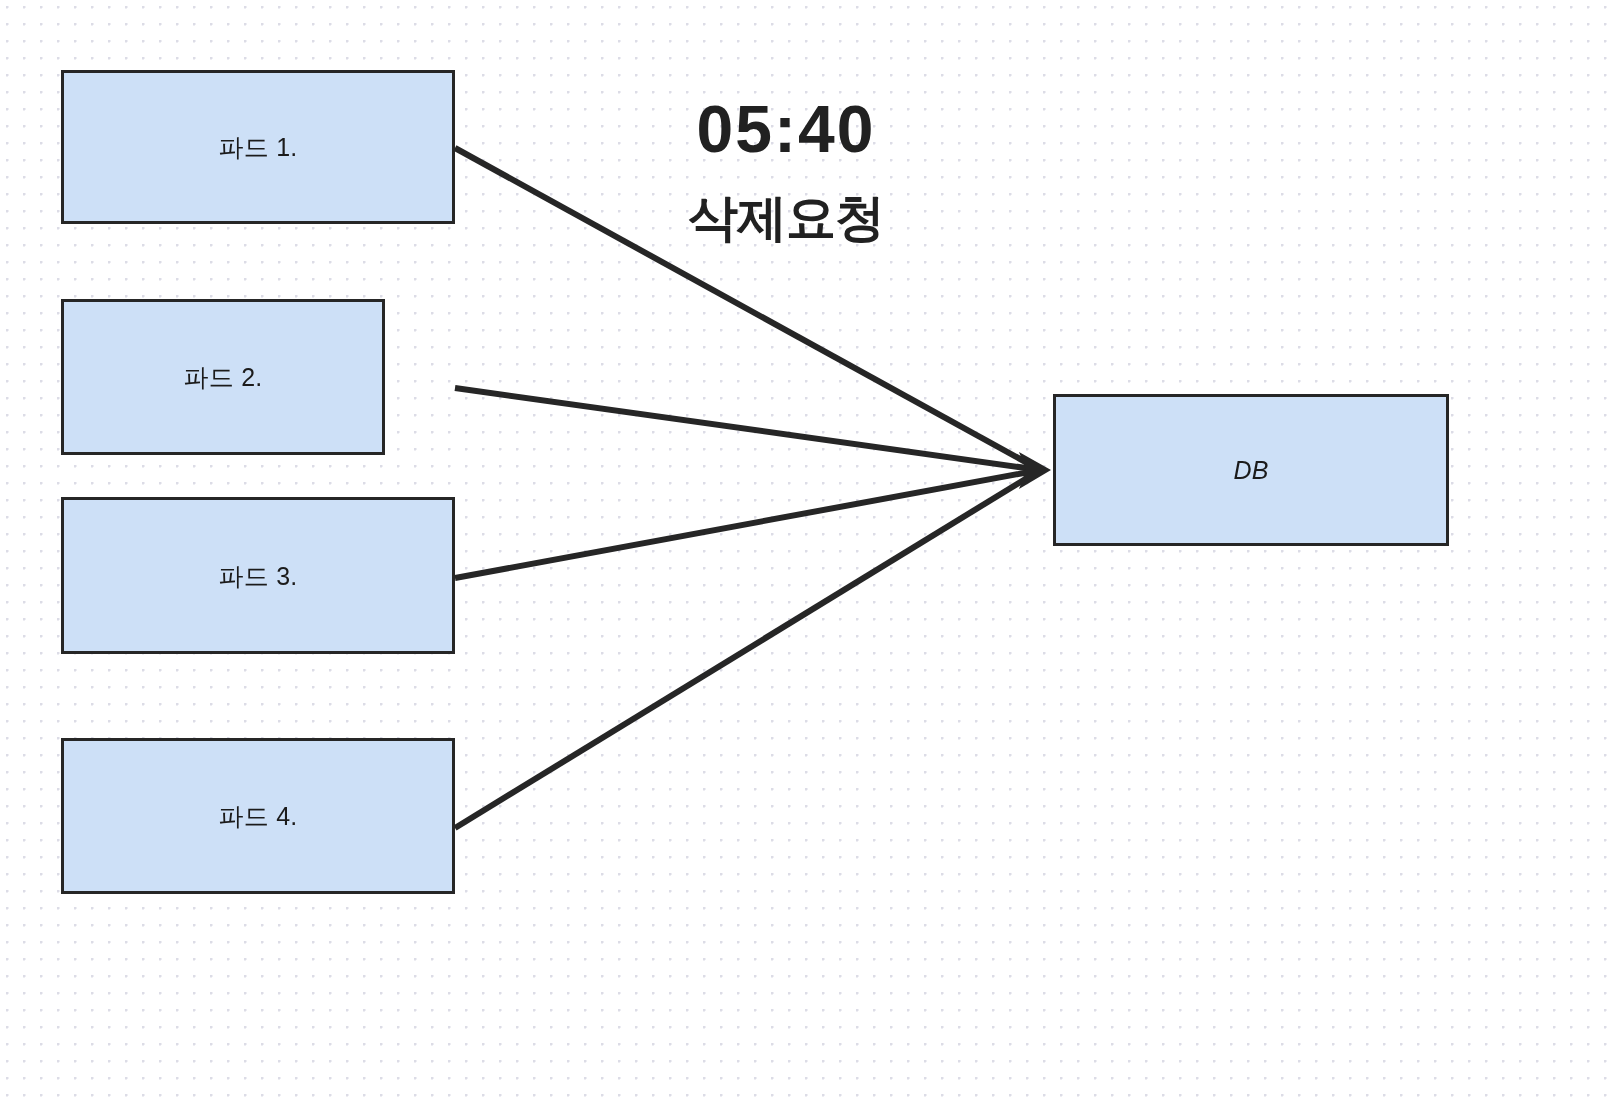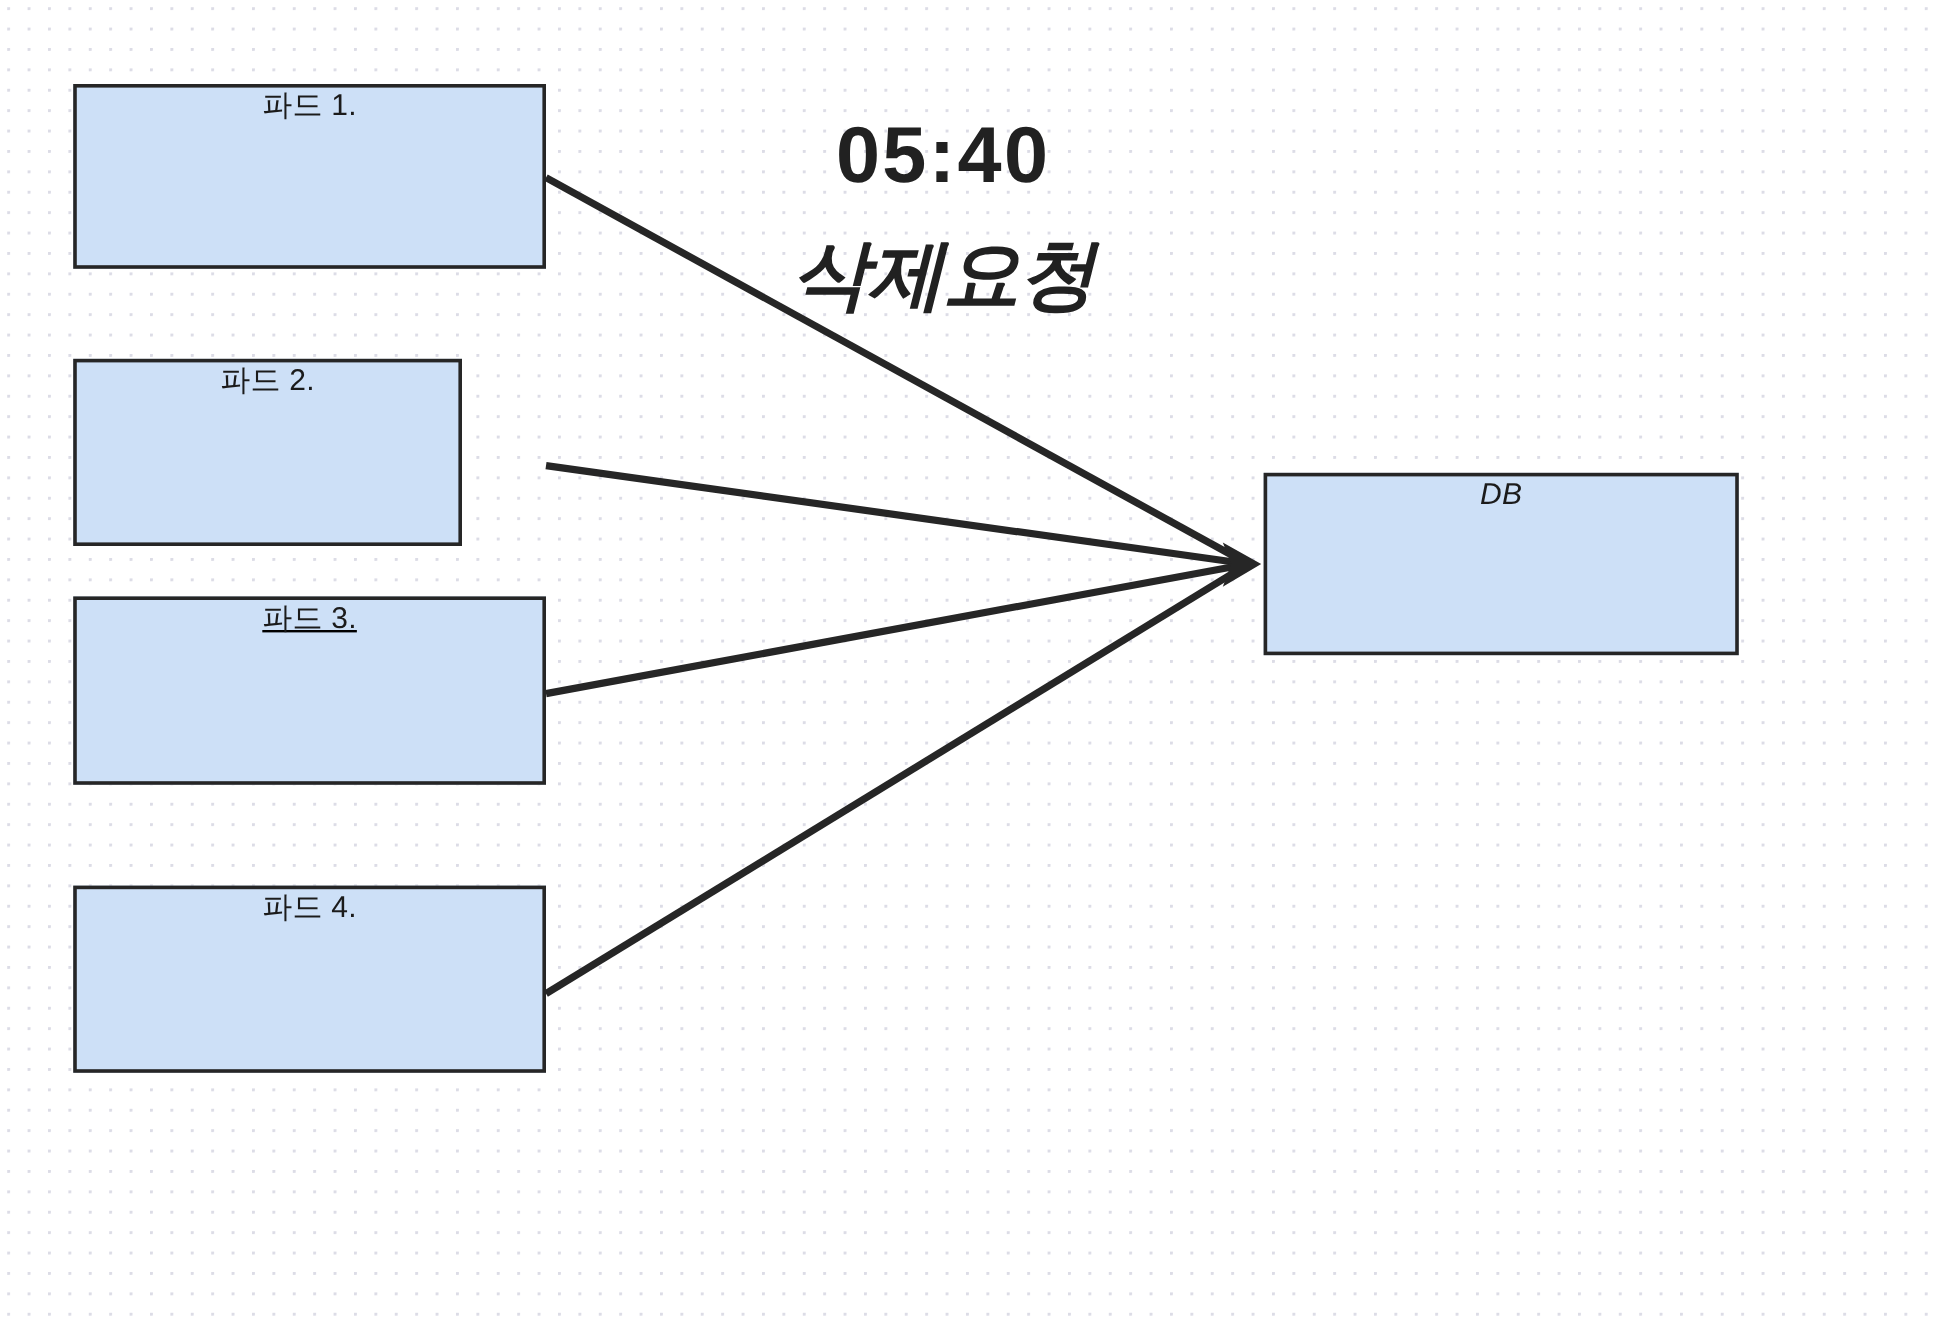--- a/index.html
+++ b/index.html
@@ -26,36 +26,36 @@
     overflow: hidden;
   }
 
   
   .node {
     position: absolute;
     box-sizing: border-box;
     background: #cde0f7;
     border: 3px solid #262626;
     display: flex;
-    align-items: flex-start;
+    align-items: center;
     justify-content: center;
     z-index: 3;
   }
   .node .node-label {
     font-size: 25px;
     line-height: 1.2;
     color: #1b1b1b;
     letter-spacing: 0.2px;
     white-space: nowrap;
     font-weight: 400;
   }
 
   #pod-1 { left: 61px;  top: 70px;  width: 394px; height: 154px; }
   #pod-2 { left: 61px;  top: 299px; width: 324px; height: 156px; }
-  #pod-3 { left: 61px;  top: 497px; width: 394px; height: 157px; text-decoration: underline; }
+  #pod-3 { left: 61px;  top: 497px; width: 394px; height: 157px; }
   #pod-4 { left: 61px;  top: 738px; width: 394px; height: 156px; }
   #db-node { left: 1053px; top: 394px; width: 396px; height: 152px; font-style: italic; }
 
   
   #edge-layer {
     position: absolute;
     left: 0;
     top: 0;
     width: 1617px;
     height: 1106px;
@@ -84,23 +84,22 @@
     line-height: 1.55;
     letter-spacing: 0.5px;
   }
   #diagram-title .title-line-time {
     display: block;
     font-size: 66px;
     letter-spacing: 2px;
   }
   #diagram-title .title-line-action {
     display: block;
-    font-size: 64px;
+    font-size: 50px;
     letter-spacing: -1px;
-    font-style: italic;
   }
 </style>
 </head>
 <body>
 
 <div id="canvas">
 
   <svg id="edge-layer" viewBox="0 0 1617 1106" width="1617" height="1106">
     <line class="edge-line" x1="455" y1="148" x2="1040" y2="470"></line>
     <line class="edge-line" x1="455" y1="388" x2="1040" y2="470"></line>

